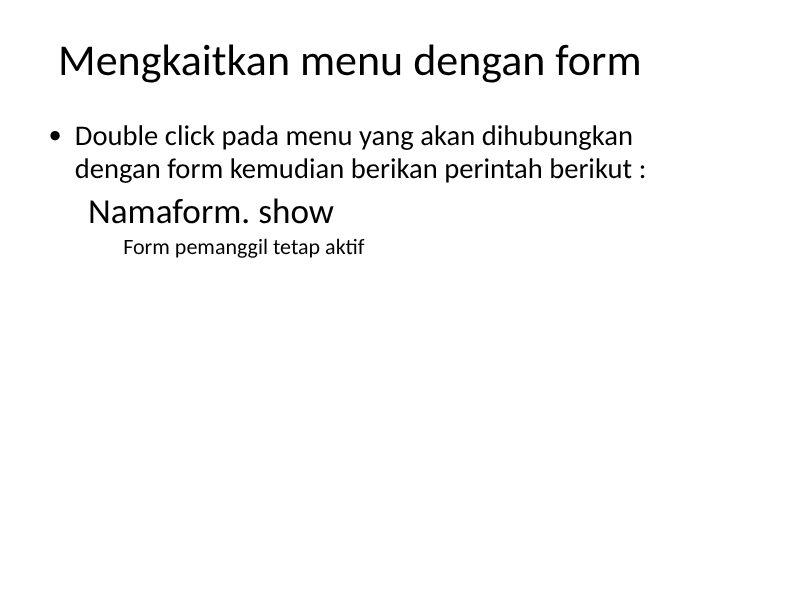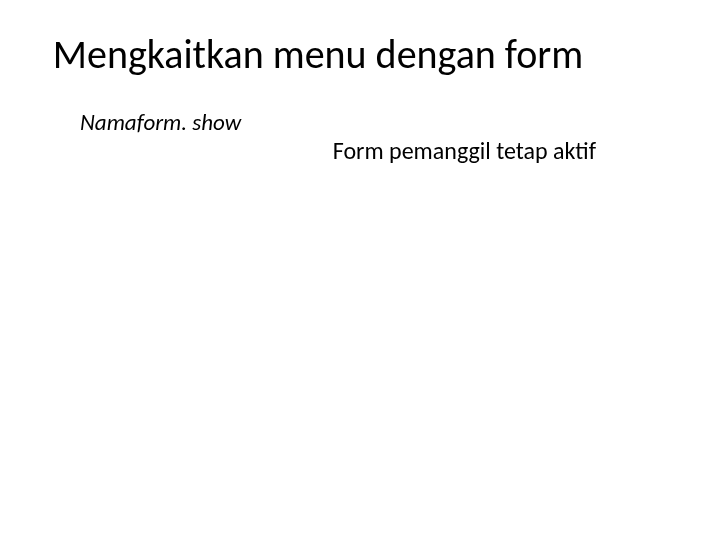--- a/index.html
+++ b/index.html
@@ -36,34 +36,33 @@
   }
   .l1::before {
     content: "•";
     position: absolute;
     left: 4px;
     top: 0;
     font-size: 24px;
   }
   .l2 {
     padding-left: 40px;
-    font-size: 23px;
+    font-size: 32px;
     margin-top: 6px;
     margin-bottom: 2px;
-    font-style: italic;
   }
   .l3 {
     padding-left: 72px;
-    font-size: 24px;
+    font-size: 20px;
     margin-bottom: 6px;
-    text-align: right;
   }
 </style>
 </head>
 <body>
 
 <div class="slide">
   <div class="title">Mengkaitkan menu dengan form</div>
   <div class="body">
+    <div class="l1">Double click pada menu yang akan dihubungkan dengan form kemudian berikan perintah berikut :</div>
     <div class="l2">Namaform. show</div>
     <div class="l3">Form pemanggil tetap aktif</div>
   </div>
 </div>
 
 </body></html>

